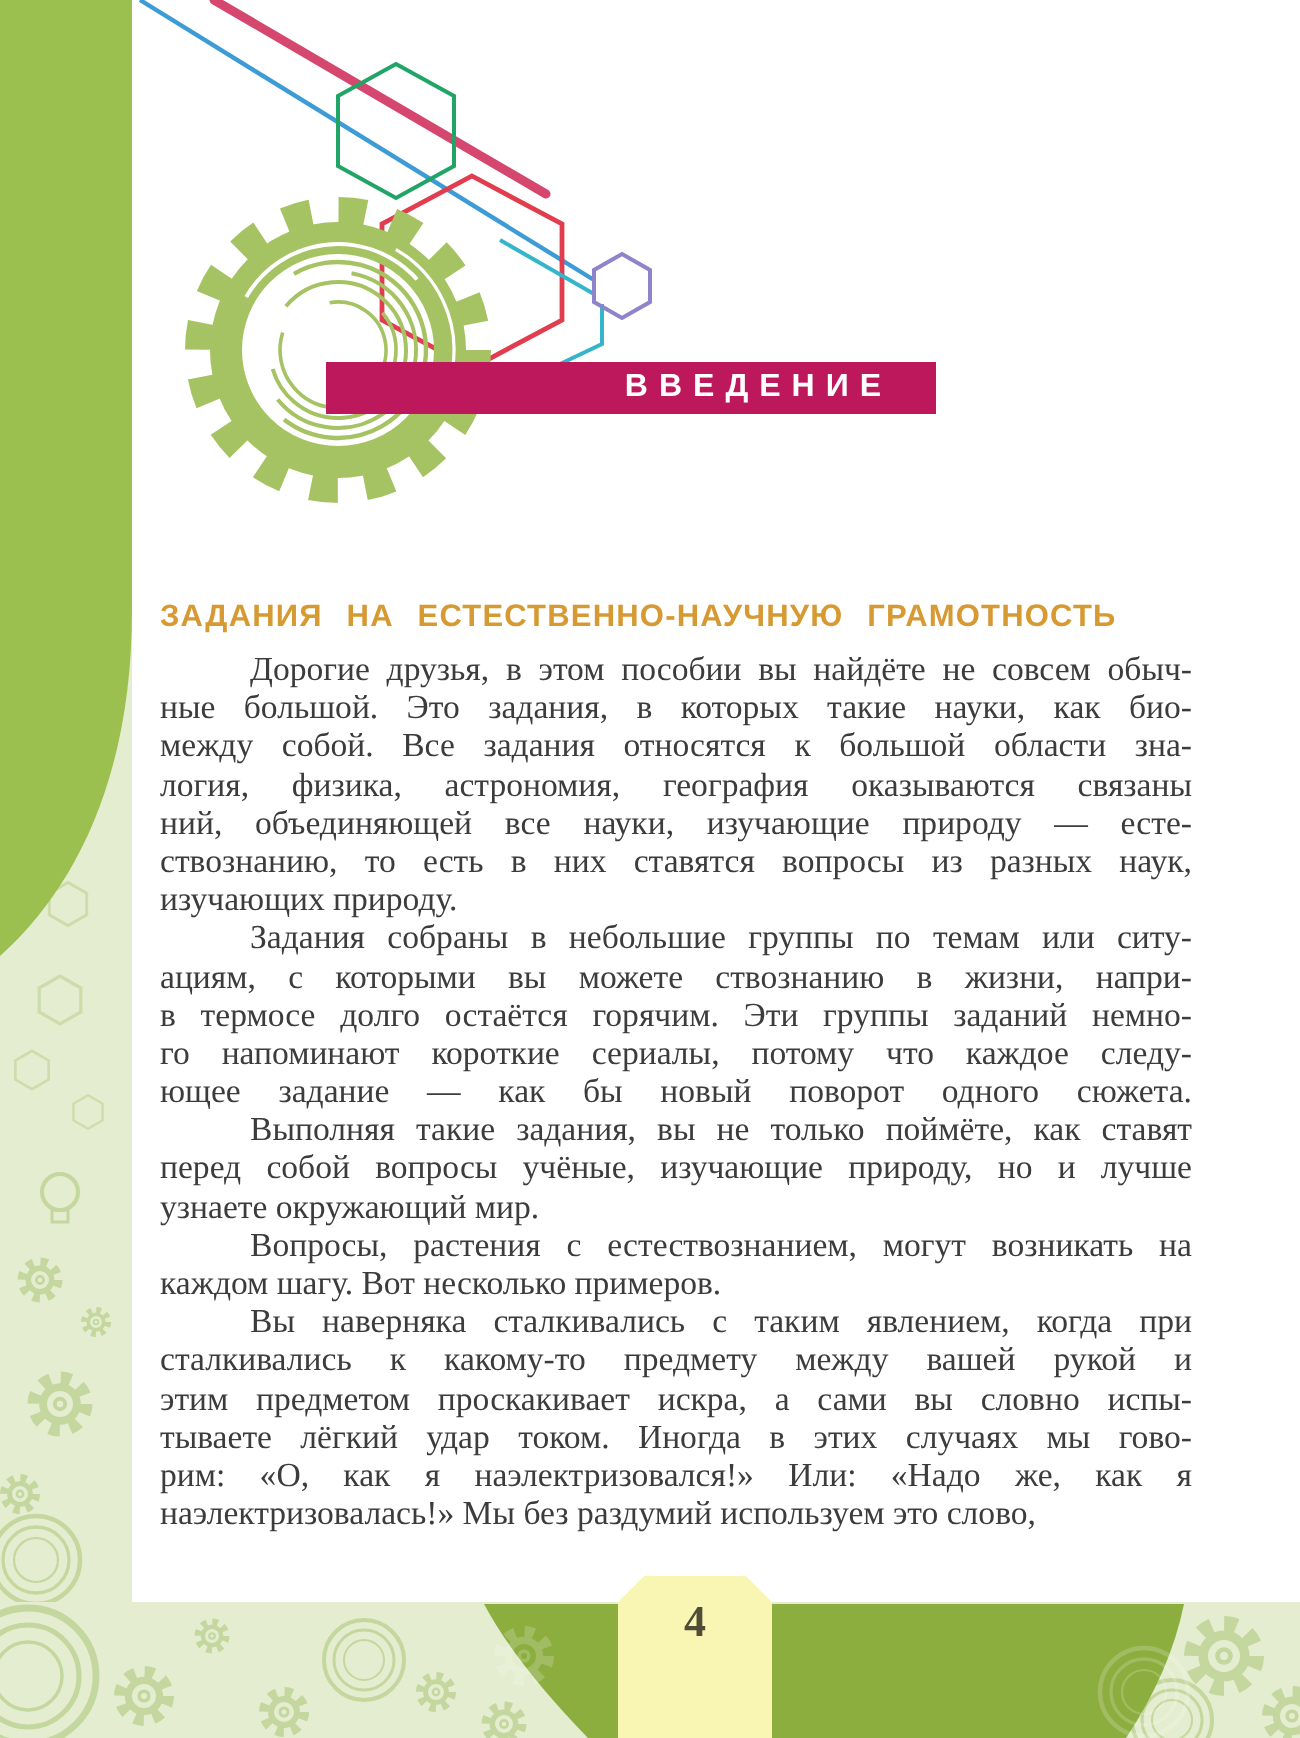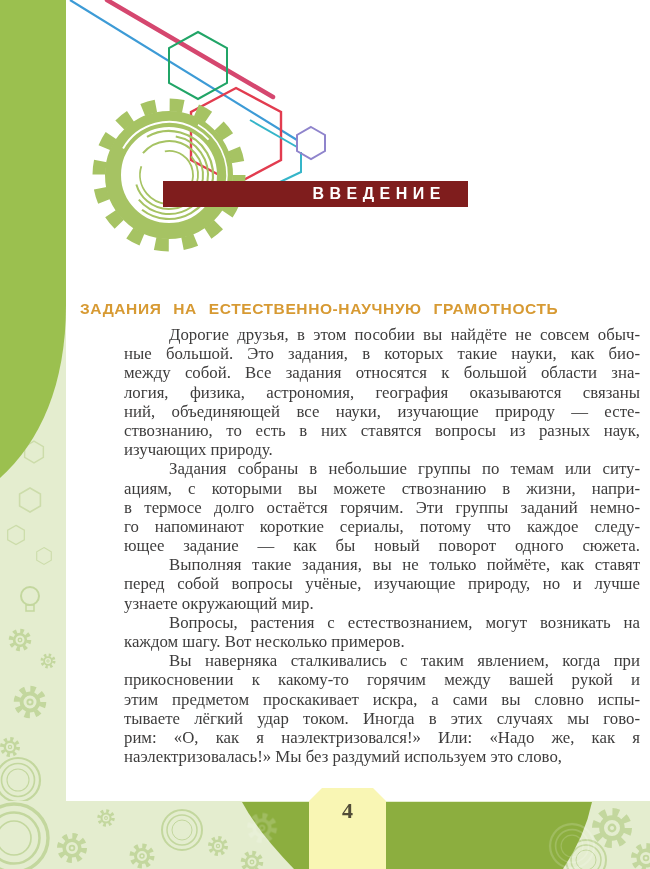--- a/index.html
+++ b/index.html
@@ -7,41 +7,41 @@
     position:relative;
     width:650px;height:869px;
     background:#ffffff;
     overflow:hidden;
     font-family:"Liberation Serif", serif;
   }
   .decor{position:absolute;left:0;top:0;z-index:0;}
   
   .banner{
     position:absolute;left:163px;top:181px;width:305px;height:26px;
-    background:#7f1d1d;z-index:2;
+    background:#be185d;z-index:2;
     display:flex;align-items:center;justify-content:flex-end;
     padding-right:22px;box-sizing:border-box;
   }
   .banner-label{
     font-family:"Liberation Sans", sans-serif;
     font-weight:bold;font-size:16px;color:#ffffff;
     letter-spacing:5.5px;line-height:1;
   }
   
   .heading{
     position:absolute;left:80px;top:300px;width:516px;z-index:1;
     text-align:left;
     font-family:"Liberation Sans", sans-serif;
     font-weight:bold;font-size:15.5px;color:#d79a33;
     letter-spacing:0.6px;word-spacing:7px;line-height:1.15;
   }
   
   .body-text{
     position:absolute;left:80px;top:325px;width:516px;z-index:1;
-    font-size:16.8px;color:#3d3c3c;line-height:19.2px;margin-left:44px;
+    font-size:16.8px;color:#3d3c3c;line-height:19.2px;
   }
   .para .line{
     text-align:justify;text-align-last:justify;
     white-space:normal;height:19.2px;overflow:visible;
   }
   .para .line.first{text-indent:45px;}
   .para .line.last{text-align-last:left;}
   
   .page-tab{
     position:absolute;left:309px;top:788px;width:77px;height:81px;
@@ -169,21 +169,21 @@
         <div class="line first">Выполняя такие задания, вы не только поймёте, как ставят</div>
         <div class="line">перед собой вопросы учёные, изучающие природу, но и лучше</div>
         <div class="line last">узнаете окружающий мир.</div>
       </div>
       <div class="para">
         <div class="line first">Вопросы, растения с естествознанием, могут возникать на</div>
         <div class="line last">каждом шагу. Вот несколько примеров.</div>
       </div>
       <div class="para">
         <div class="line first">Вы наверняка сталкивались с таким явлением, когда при</div>
-        <div class="line">прикосновении к какому-то горячим между вашей рукой и</div>
+        <div class="line">сталкивались к какому-то предмету между вашей рукой и</div>
         <div class="line">этим предметом проскакивает искра, а сами вы словно испы-</div>
         <div class="line">тываете лёгкий удар током. Иногда в этих случаях мы гово-</div>
         <div class="line">рим: «О, как я наэлектризовался!» Или: «Надо же, как я</div>
         <div class="line last">наэлектризовалась!» Мы без раздумий используем это слово,</div>
       </div>
     </div>
 
   <div class="page-tab">
     <span class="page-num">4</span>
   </div>

